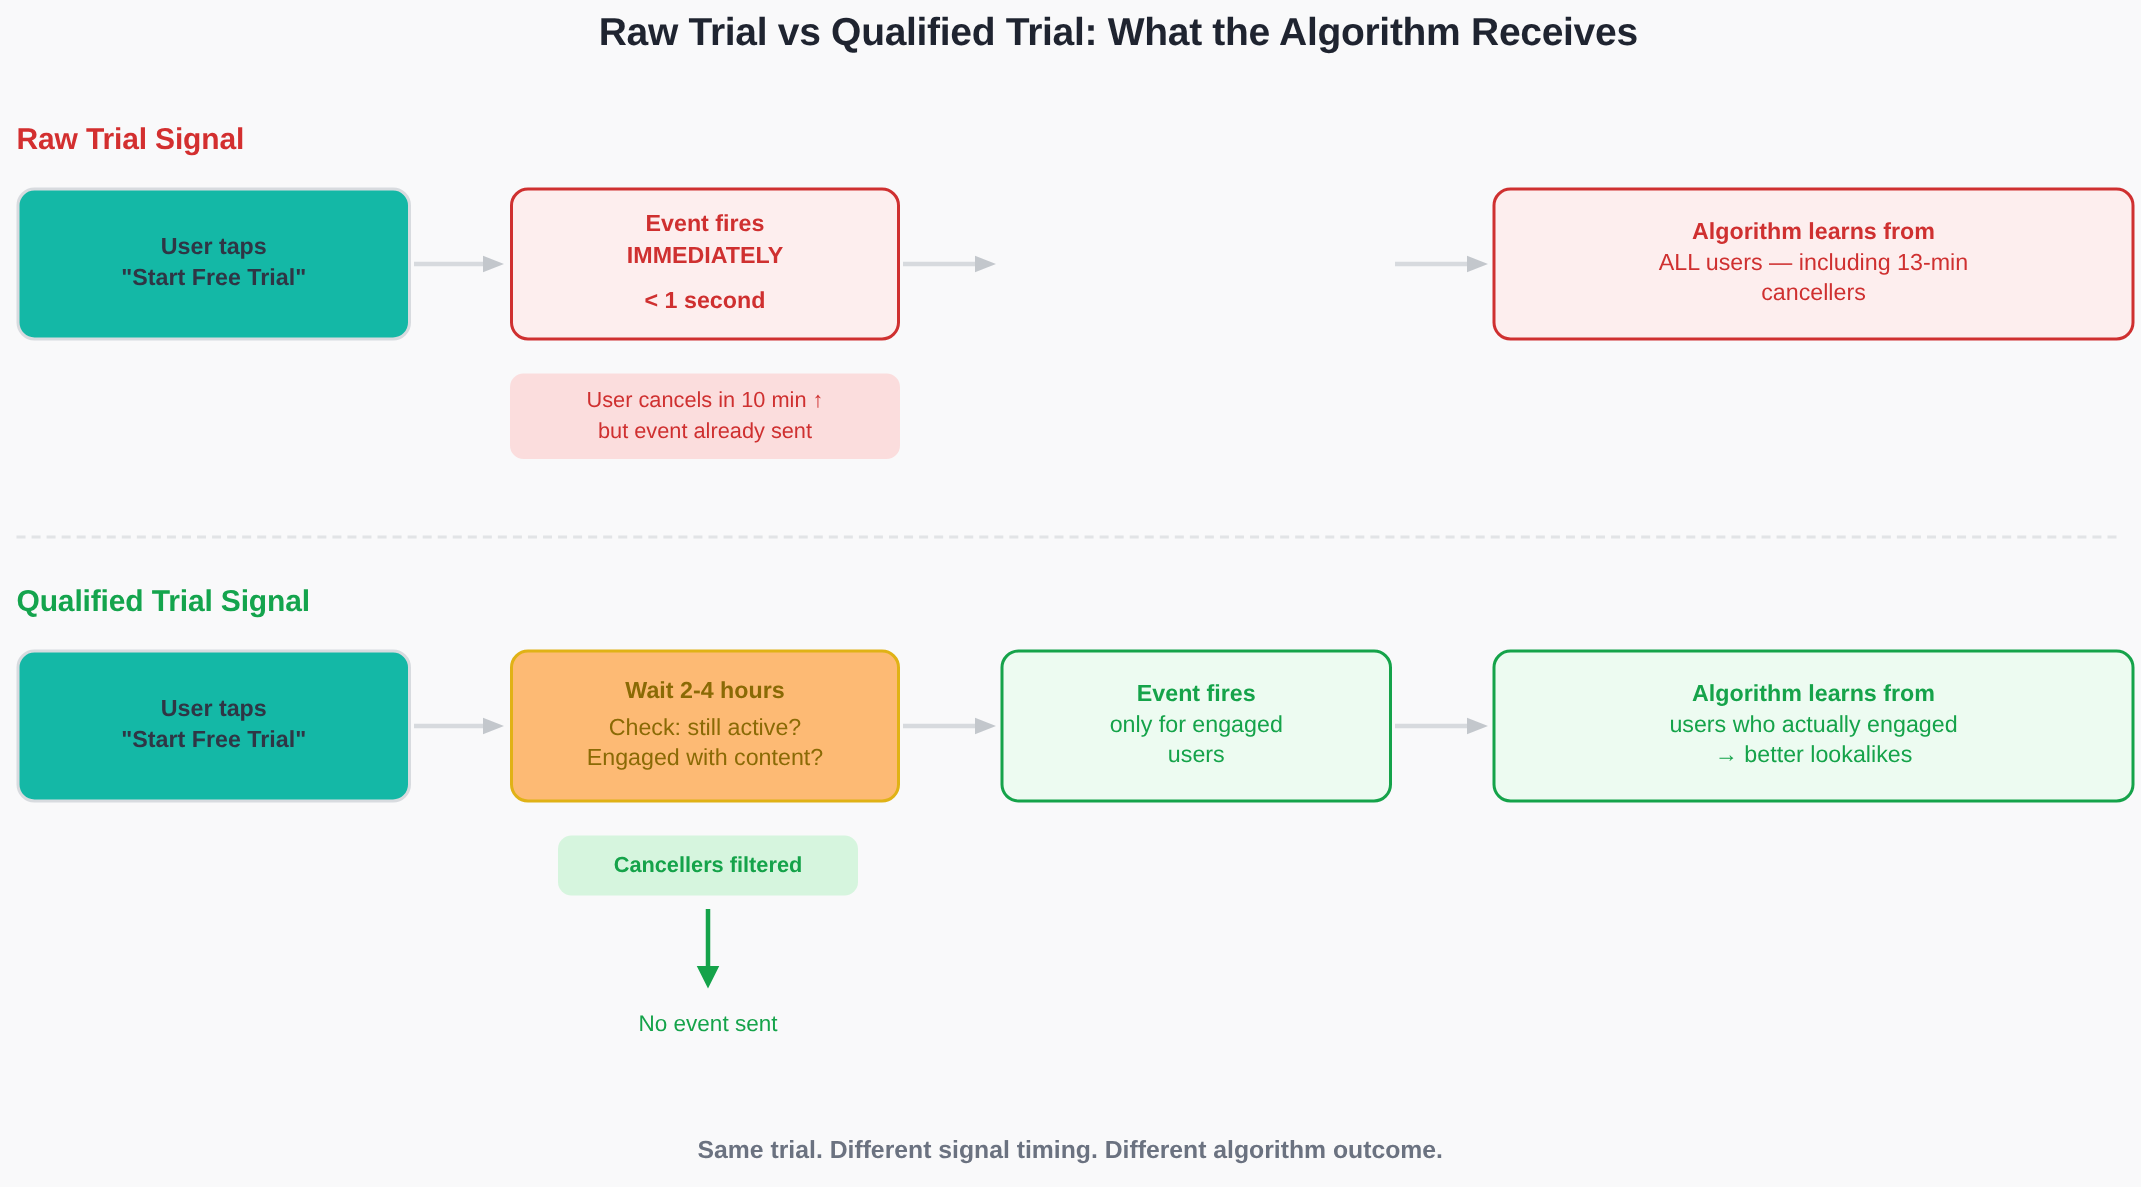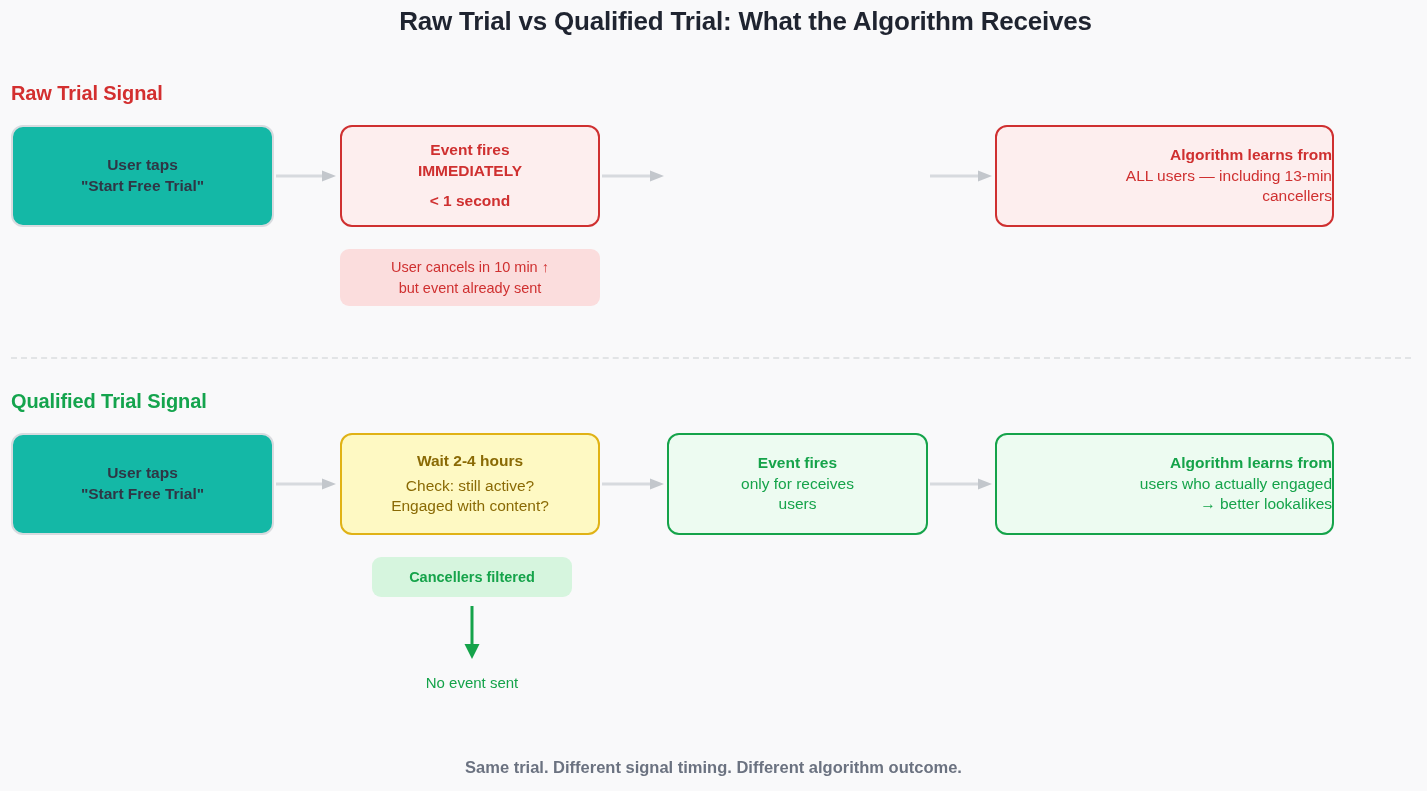--- a/index.html
+++ b/index.html
@@ -79,42 +79,42 @@
   }
   .node .line-normal {
     font-weight: normal;
     font-size: 15.5px;
   }
 
   
   .col1 { left: 11px;  width: 263px; }
   .col2 { left: 340px; width: 260px; }
   .col3 { left: 667px; width: 261px; }
-  .col4 { left: 995px; width: 339px; align-items: flex-end; }
+  .col4 { left: 995px; width: 428px; }
 
   .node.h102 { top: 0; height: 102px; }
 
   
   .node.neutral {
     background: #14b8a6;
     border: 2px solid #d8dbdf;
     color: #2f3645;
   }
   .node.red {
     background: #fdeeee;
     border: 2.5px solid #cf3030;
     color: #cf3030;
   }
   .node.green {
     background: #edfbf1;
     border: 2.5px solid #15a34a;
     color: #15a34a;
   }
   .node.amber {
-    background: #fef9c3;
+    background: #fdba74;
     border: 2.5px solid #e0b216;
     color: #8a6a05;
   }
 
   
   .connector {
     position: absolute;
     height: 12px;
     display: block;
   }
@@ -268,21 +268,21 @@
 
   <div class="connector" style="left:602px; top:45px; width:64px;">
     <svg width="64" height="12" viewBox="0 0 64 12">
       <line x1="0" y1="6" x2="50" y2="6" stroke="#d7dade" stroke-width="3"></line>
       <polygon points="48,0.5 62,6 48,11.5" fill="#c3c7cc"></polygon>
     </svg>
   </div>
 
   <div class="node green h102 col3">
     <span class="line-strong">Event fires</span>
-    <span class="line-normal">only for receives</span>
+    <span class="line-normal">only for engaged</span>
     <span class="line-normal">users</span>
   </div>
 
   <div class="connector" style="left:930px; top:45px; width:64px;">
     <svg width="64" height="12" viewBox="0 0 64 12">
       <line x1="0" y1="6" x2="50" y2="6" stroke="#d7dade" stroke-width="3"></line>
       <polygon points="48,0.5 62,6 48,11.5" fill="#c3c7cc"></polygon>
     </svg>
   </div>
 

